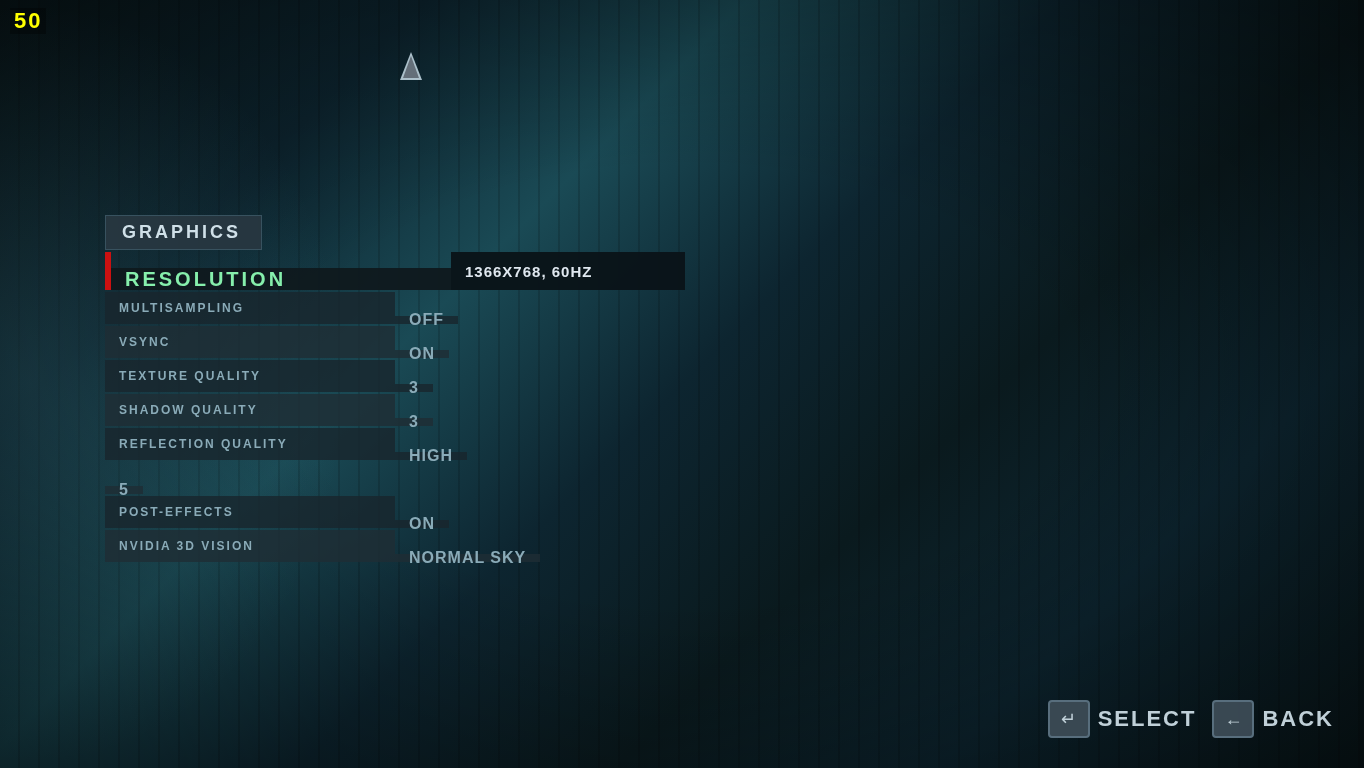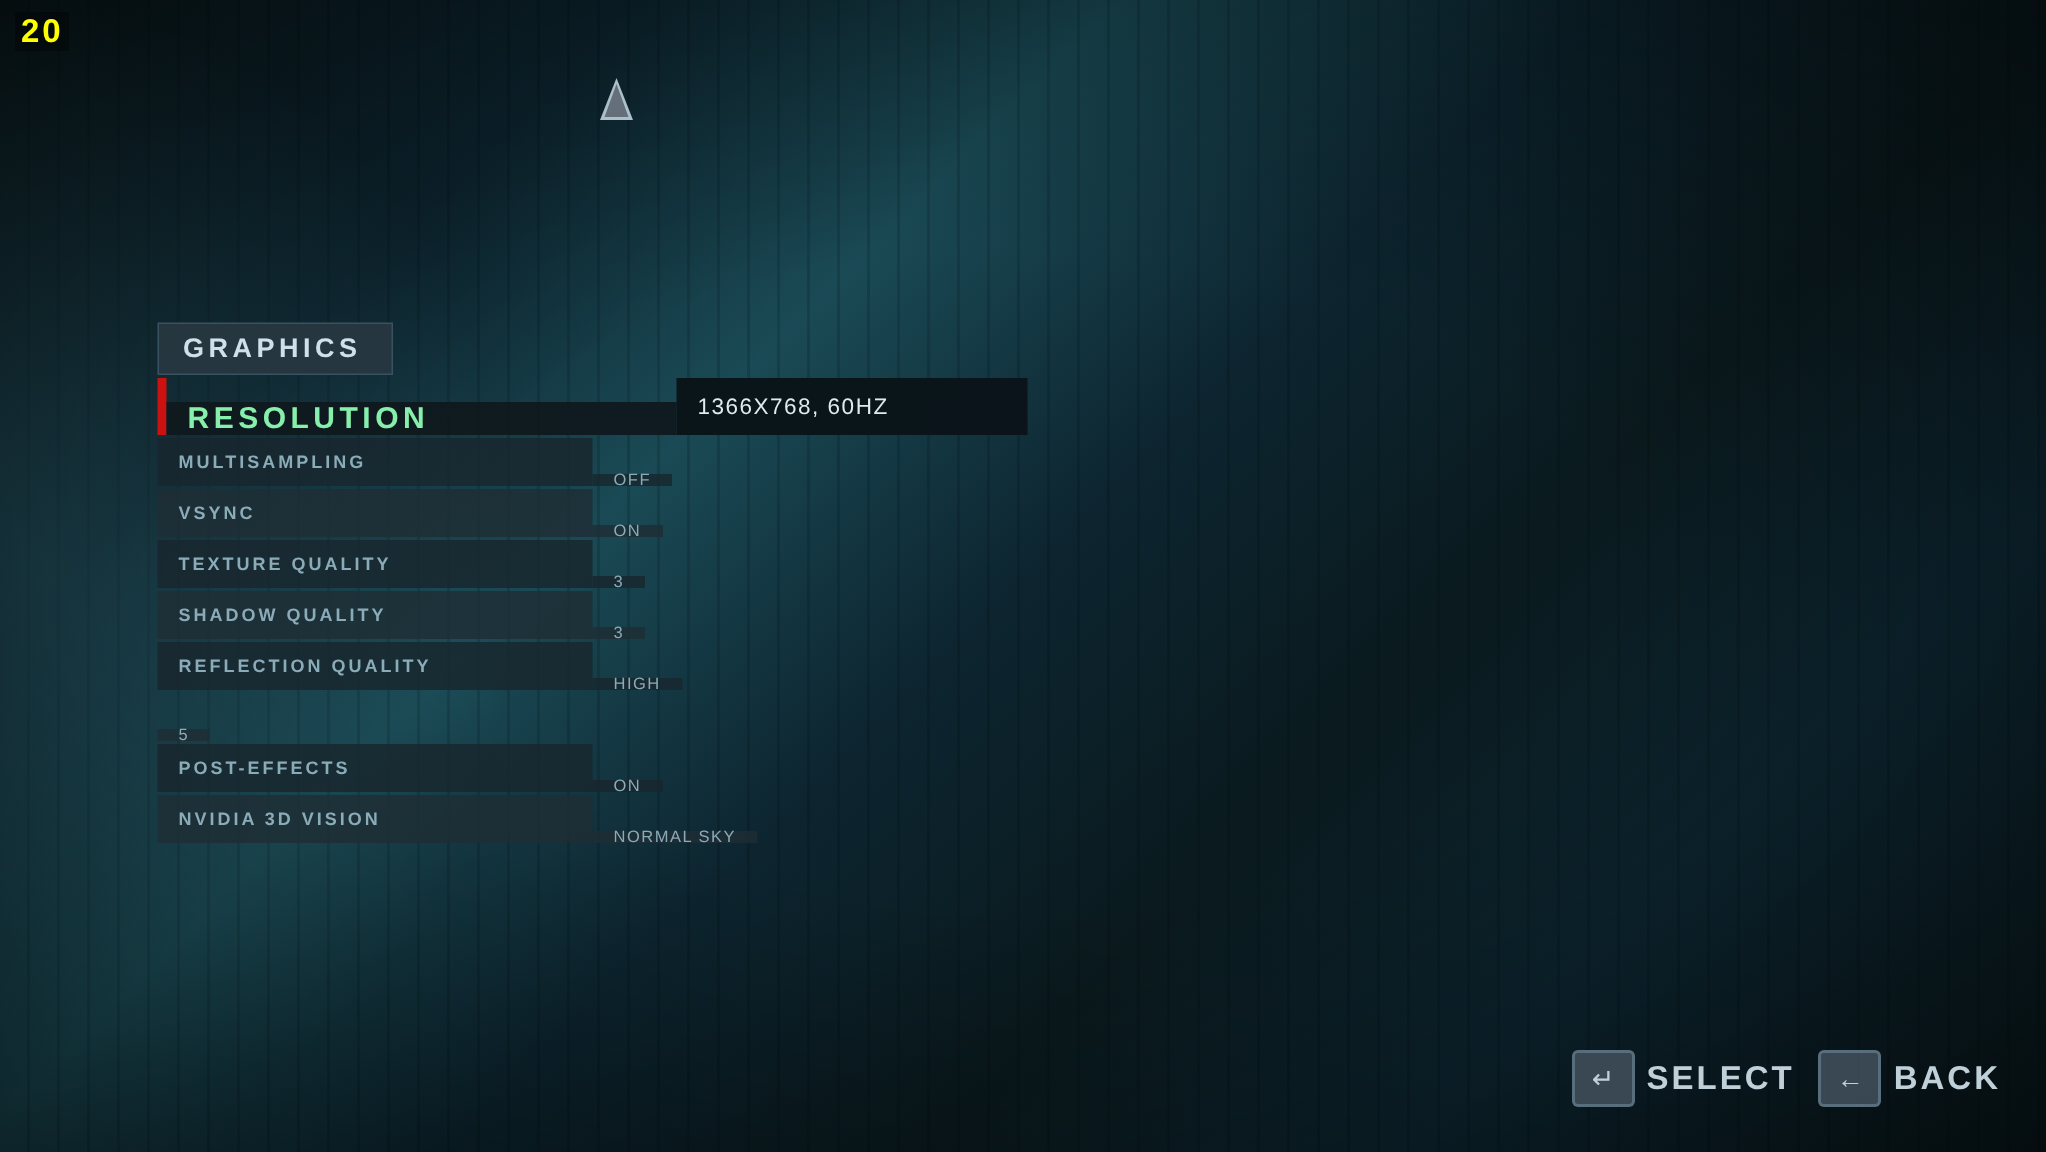--- a/index.html
+++ b/index.html
@@ -169,21 +169,21 @@
       font-weight: bold;
       text-transform: uppercase;
     }
 
     .item-value {
       display: flex;
       align-items: center;
       padding: 0 14px;
       letter-spacing: 1px;
       font-size: 13px;
-      font-weight: normal;
+      font-weight: bold;
       text-transform: uppercase;
       text-align: right;
     }
 
     
     .menu-item.active .item-label {
       background: rgba(15, 25, 30, 0.95);
       color: #86efac;
       width: 340px;
       font-size: 20px;
@@ -202,21 +202,21 @@
     .menu-item.normal .item-label {
       background: rgba(30, 45, 52, 0.82);
       color: #8aabb8;
       width: 290px;
       font-size: 12px;
     }
 
     .menu-item.normal .item-value {
       background: rgba(30, 45, 52, 0.82);
       color: #8aabb8;
-      font-size: 11px;
+      font-size: 16px;
       margin-top: 24px;
     }
 
     
     .menu-item.normal:nth-child(even) .item-label,
     .menu-item.normal:nth-child(even) .item-value {
       background: rgba(25, 38, 45, 0.82);
     }
 
     
@@ -256,21 +256,21 @@
       letter-spacing: 2px;
       text-transform: uppercase;
     }
   </style>
 </head>
 <body>
 
 <div class="bg"></div>
 <div class="vignette"></div>
 
-<div class="fps-counter">20</div>
+<div class="fps-counter">50</div>
 
 <div class="cursor">
   <div class="cursor-inner"></div>
 </div>
 
 <div class="menu-container">
 
   
   <div class="section-title">
     <span>GRAPHICS</span>

